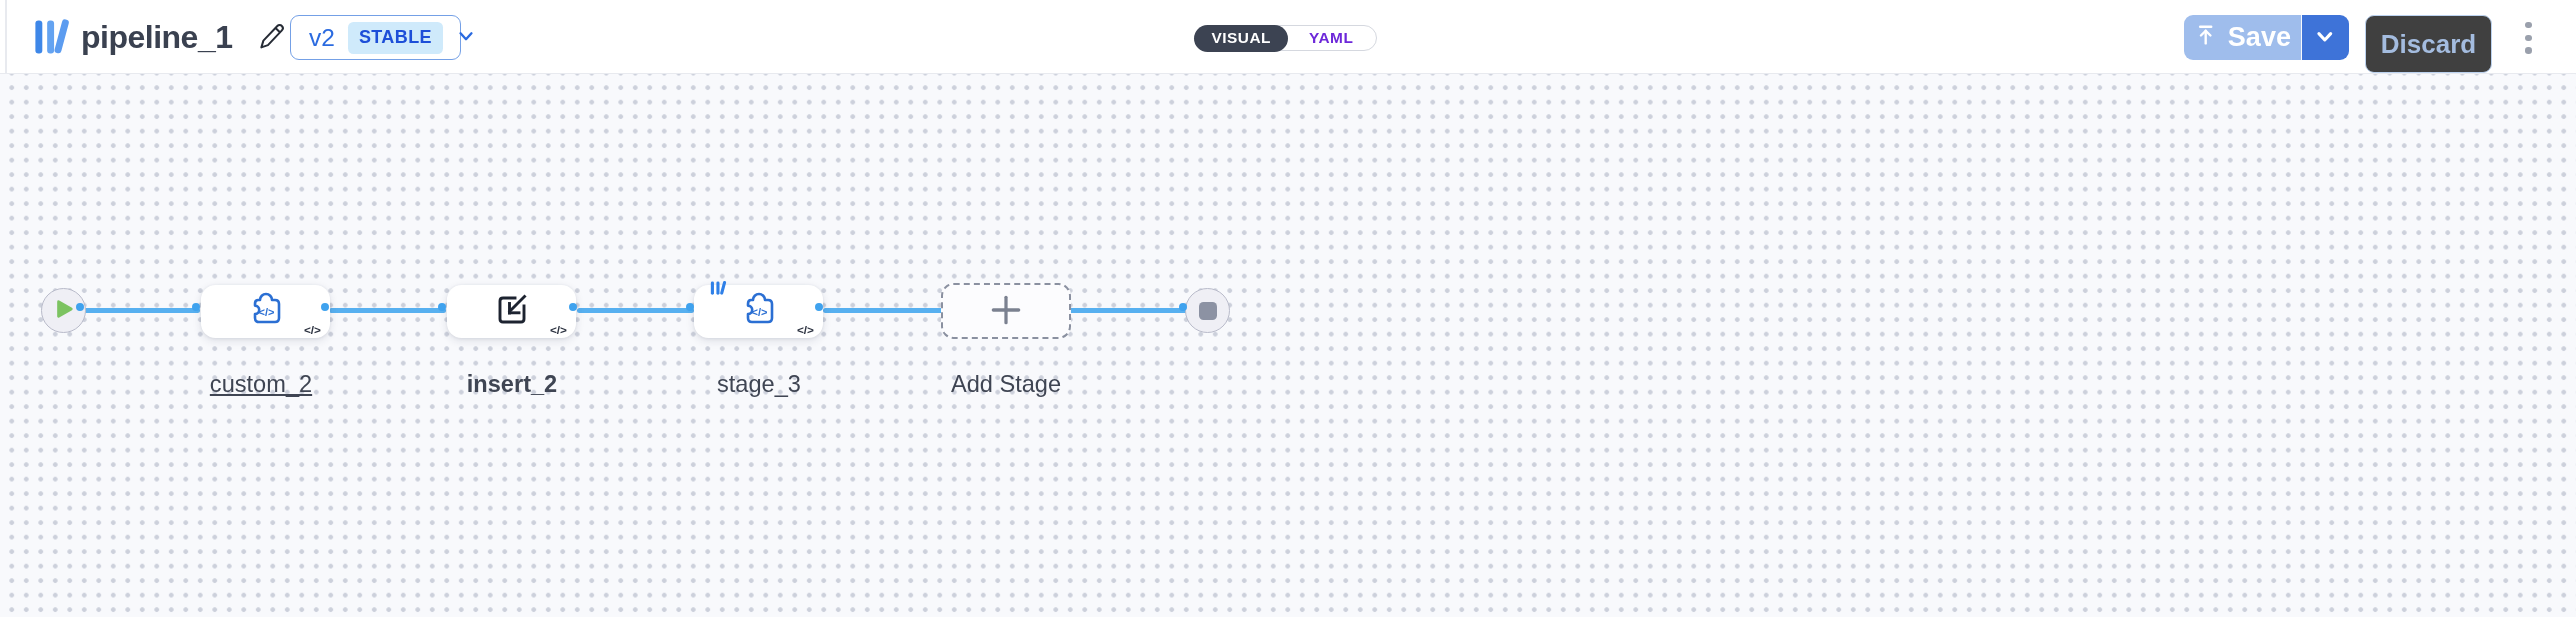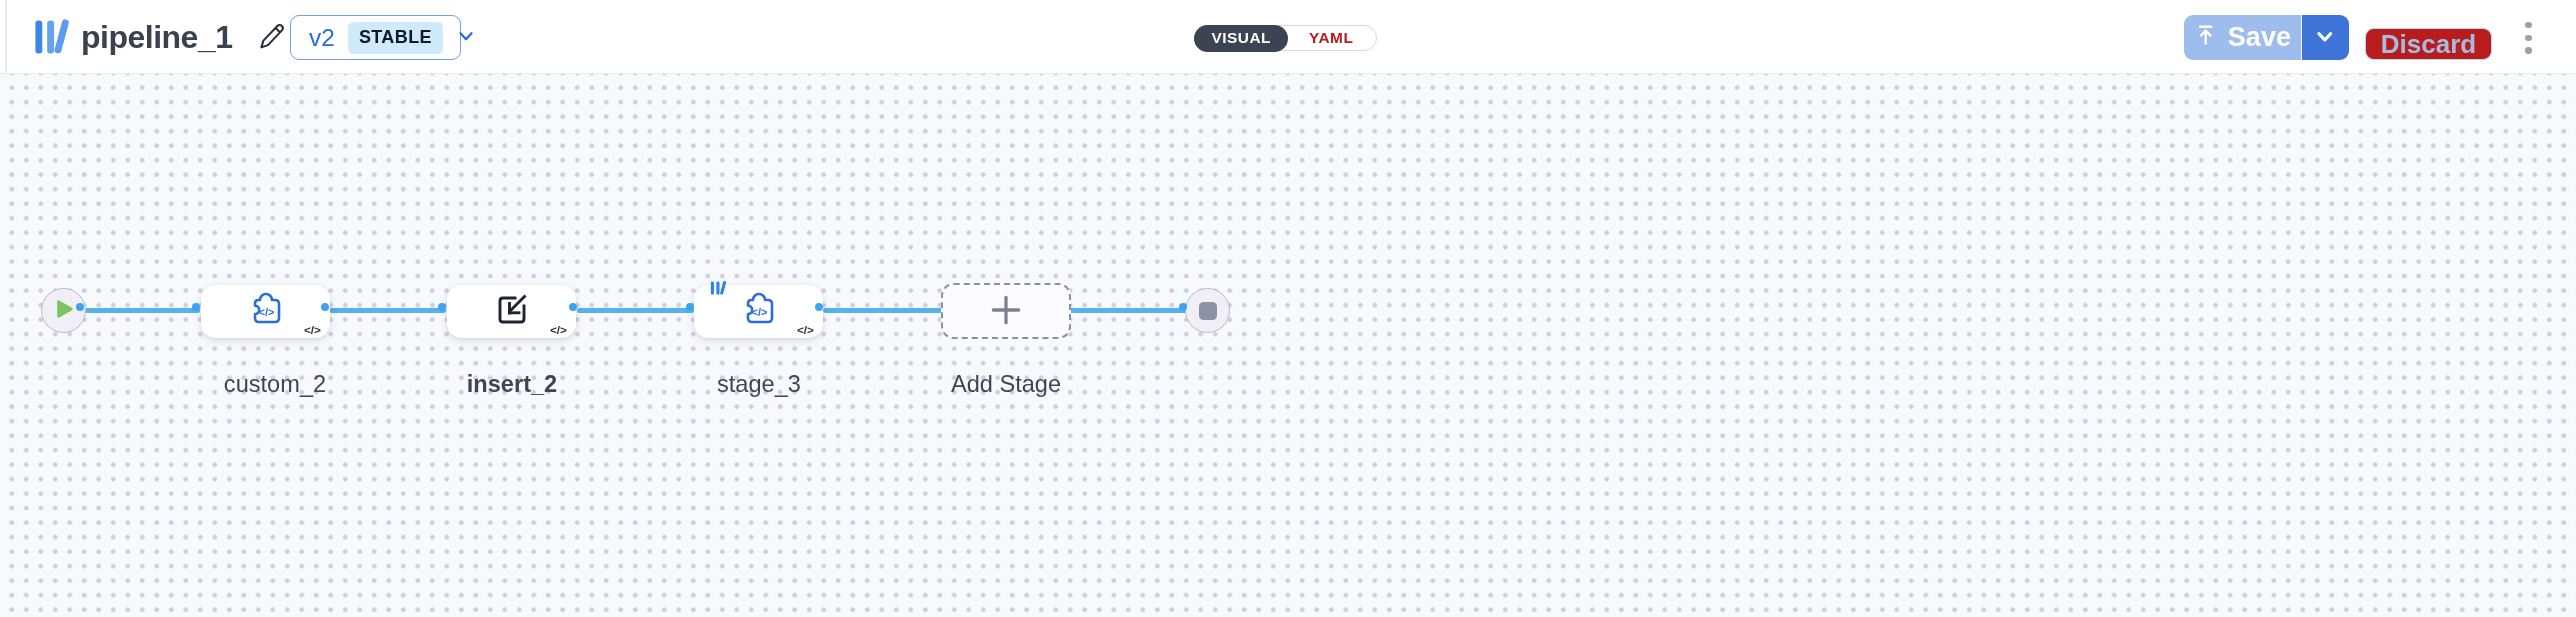--- a/index.html
+++ b/index.html
@@ -14,38 +14,38 @@
   .left-group { position:absolute; left:34px; top:0; height:74px; display:flex; align-items:center; }
   .logo-svg { width:36px; height:42px; display:block; }
   .page-title { font-size:32px; font-weight:bold; color:#3a4150; letter-spacing:-0.5px; margin-left:11px; }
   .edit-btn { margin-left:20px; width:36px; height:36px; display:flex; align-items:center; justify-content:center;
     cursor:pointer; background:none; border:none; }
 
   .version-select { position:absolute; left:290px; top:15.4px; height:45px; width:171px;
     border:1.8px solid #74a0e6; border-radius:9px; background:#fff; display:flex; align-items:center;
     padding:0 12.7px 0 18px; gap:13px; cursor:pointer; }
   .version-label { font-size:24.5px; color:#2b6be0; }
-  .stable-badge { background:#cfeafb; color:#0f172a; font-size:18px; font-weight:bold;
+  .stable-badge { background:#cfeafb; color:#1d4ed8; font-size:18px; font-weight:bold;
     letter-spacing:0.4px; padding:5.4px 11px; border-radius:5.4px; }
   .version-chevron { margin-left:auto; }
 
   .mode-toggle { position:absolute; left:1195px; top:25.4px; width:182px; height:25.4px;
     border:1.8px solid #d5d8df; border-radius:13.6px; background:#fff; display:flex;text-align:center; }
   .mode-option { flex:1; display:flex; align-items:center; justify-content:center;
-    font-size:15.4px; font-weight:bold; letter-spacing:0.5px; color:#b91c1c; cursor:pointer; border-radius:13.6px; }
+    font-size:15.4px; font-weight:bold; letter-spacing:0.5px; color:#6d28d9; cursor:pointer; border-radius:13.6px; }
   .mode-option.selected { background:#3c4352; color:#ffffff; margin:-1.8px; flex:0 0 94px; }
 
-  .right-group { position:absolute; right:31px; top:15.4px; height:45px; display:flex; align-items:flex-end; }
+  .right-group { position:absolute; right:31px; top:15.4px; height:45px; display:flex; align-items:flex-start; }
   .save-split { display:flex; height:45px; border-radius:9px; overflow:hidden; }
   .save-main { width:118px; height:45px; background:#9fbdec; color:#ffffff; font-size:27px; font-weight:bold;
     display:flex; align-items:center; justify-content:center; gap:9px; border:none; cursor:pointer;
     border-right:1.8px solid rgba(255,255,255,0.9); }
   .save-caret { width:47px; height:45px; background:#3e73d8; border:none; cursor:pointer;
     display:flex; align-items:center; justify-content:center; }
-  .discard-btn { margin-left:16.3px; width:127px; height:32px; background:#b91c1c; border:1.8px solid #bcd2ef;
+  .discard-btn { margin-left:16.3px; width:127px; height:58px; background:#404040; border:1.8px solid #bcd2ef;
     border-radius:9px; color:#a4bcdf; font-size:26px; font-weight:bold; cursor:pointer; }
   .kebab { margin-left:20px; width:33px; height:45px; display:flex; flex-direction:column;
     align-items:center; justify-content:center; gap:6.4px; cursor:pointer; background:none; border:none; }
   .kebab span { width:6.4px; height:6.4px; border-radius:50%; background:#9aa0ac; }
 
   
   .canvas { position:relative; width:2576px; height:543px; background-color:#f8f9fc;
     background-image:radial-gradient(circle, #ccd0db 2px, transparent 2.6px);
     background-size:14.5px 14.5px; background-position:4.5px 6.4px; }
 
@@ -210,18 +210,18 @@
 
   <div class="port" style="left:76px;"></div>
   <div class="port" style="left:192px;"></div>
   <div class="port" style="left:321px;"></div>
   <div class="port" style="left:438px;"></div>
   <div class="port" style="left:569px;"></div>
   <div class="port" style="left:686px;"></div>
   <div class="port" style="left:815px;"></div>
   <div class="port" style="left:1179px;"></div>
 
-  <div class="node-label" style="left:184px;">custom_2</div>
+  <div class="node-label" style="left:170px;text-decoration:underline;">custom_2</div>
   <div class="node-label" style="left:421px;font-weight:bold;">insert_2</div>
   <div class="node-label" style="left:668px;">stage_3</div>
   <div class="node-label" style="left:915px;">Add Stage</div>
 </div>
 
 
 </body></html>

